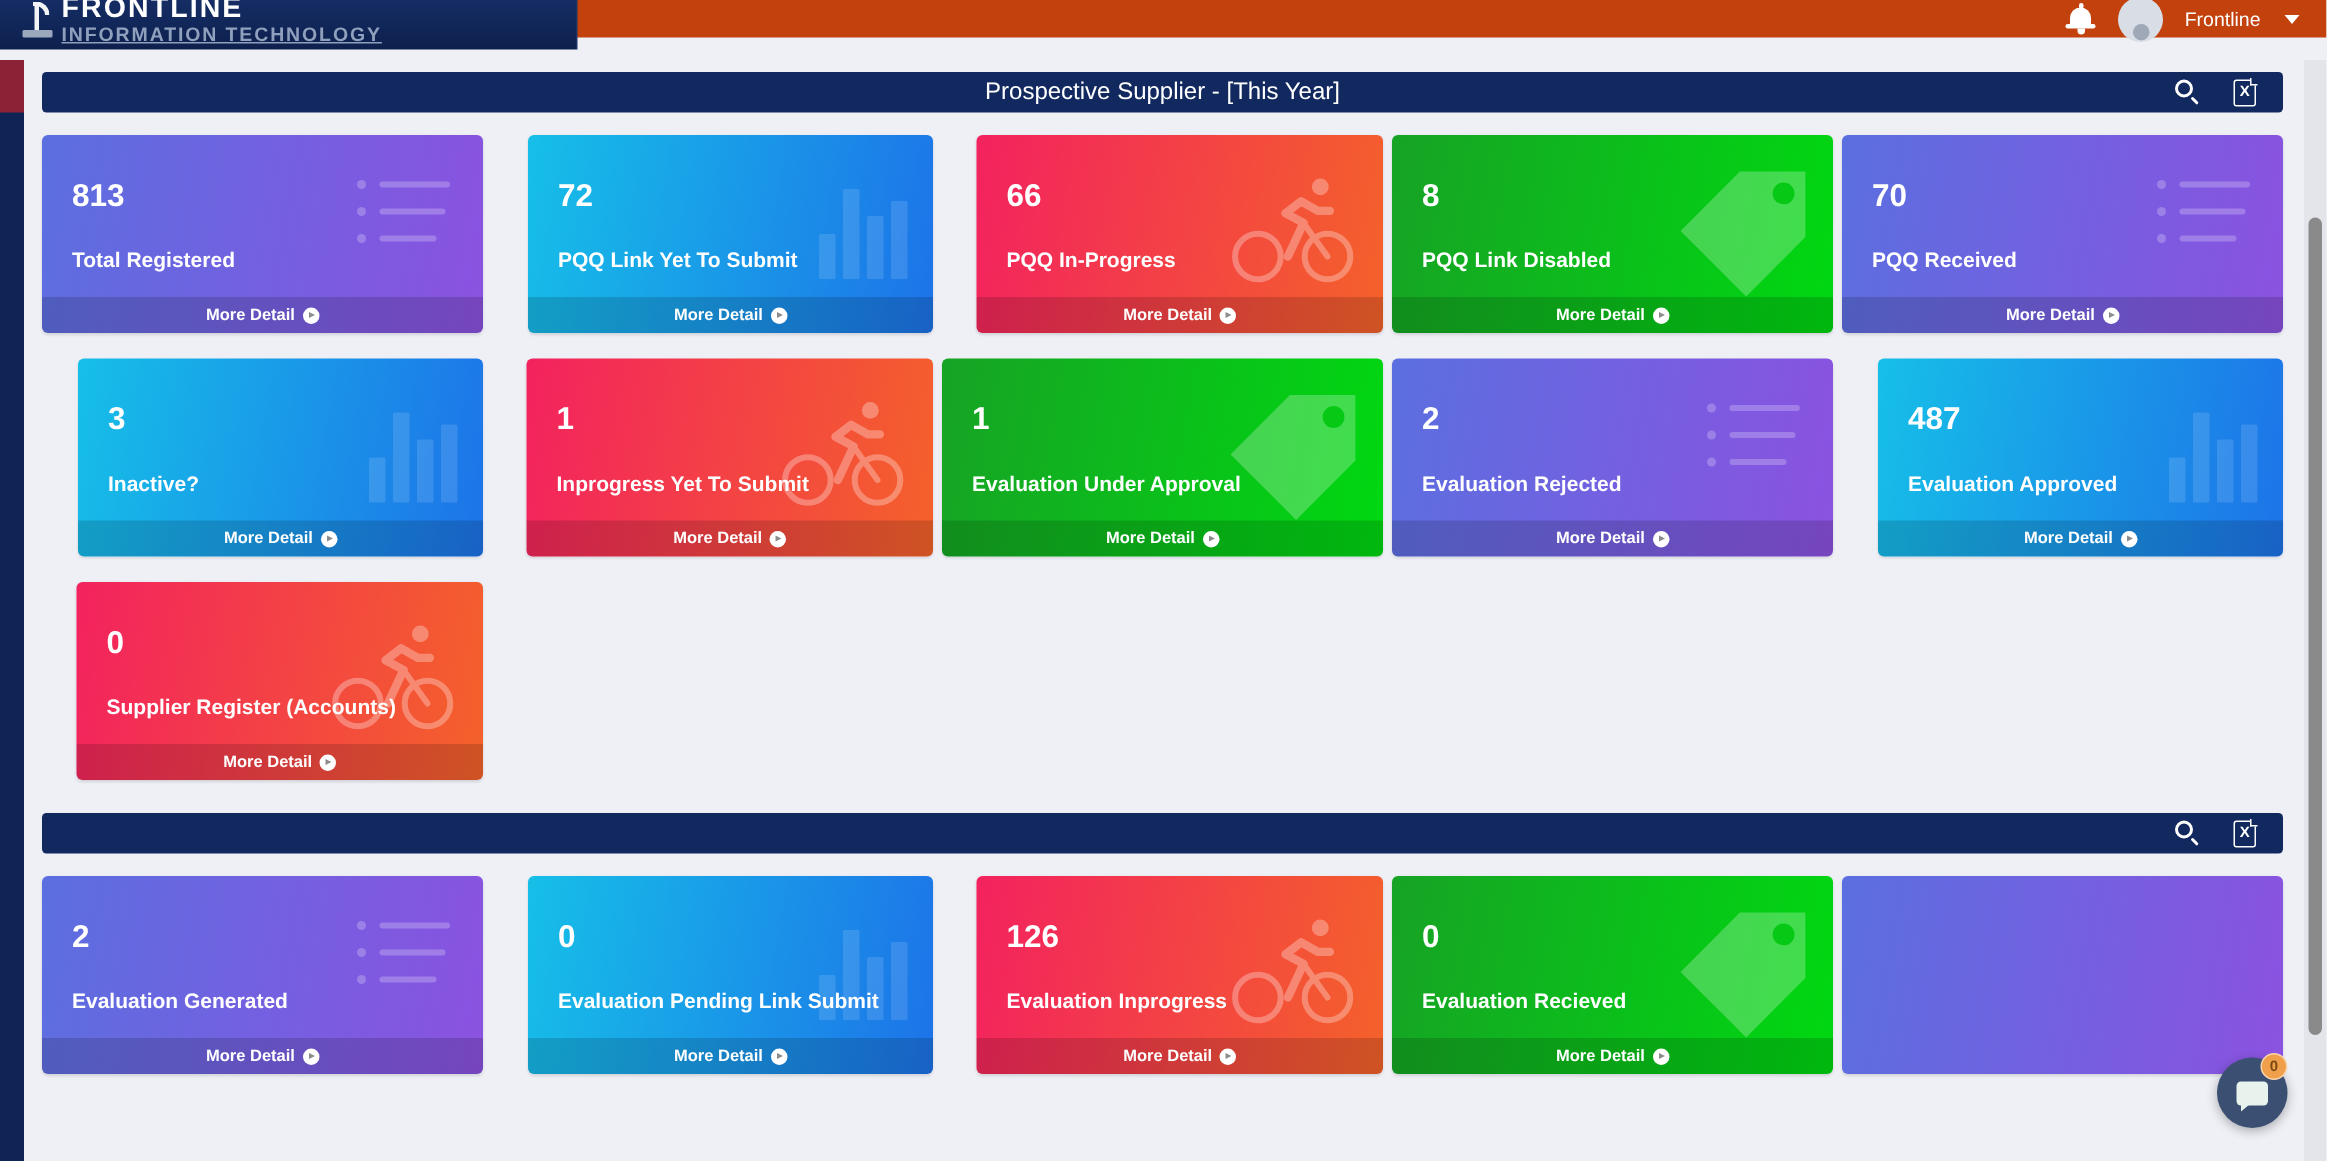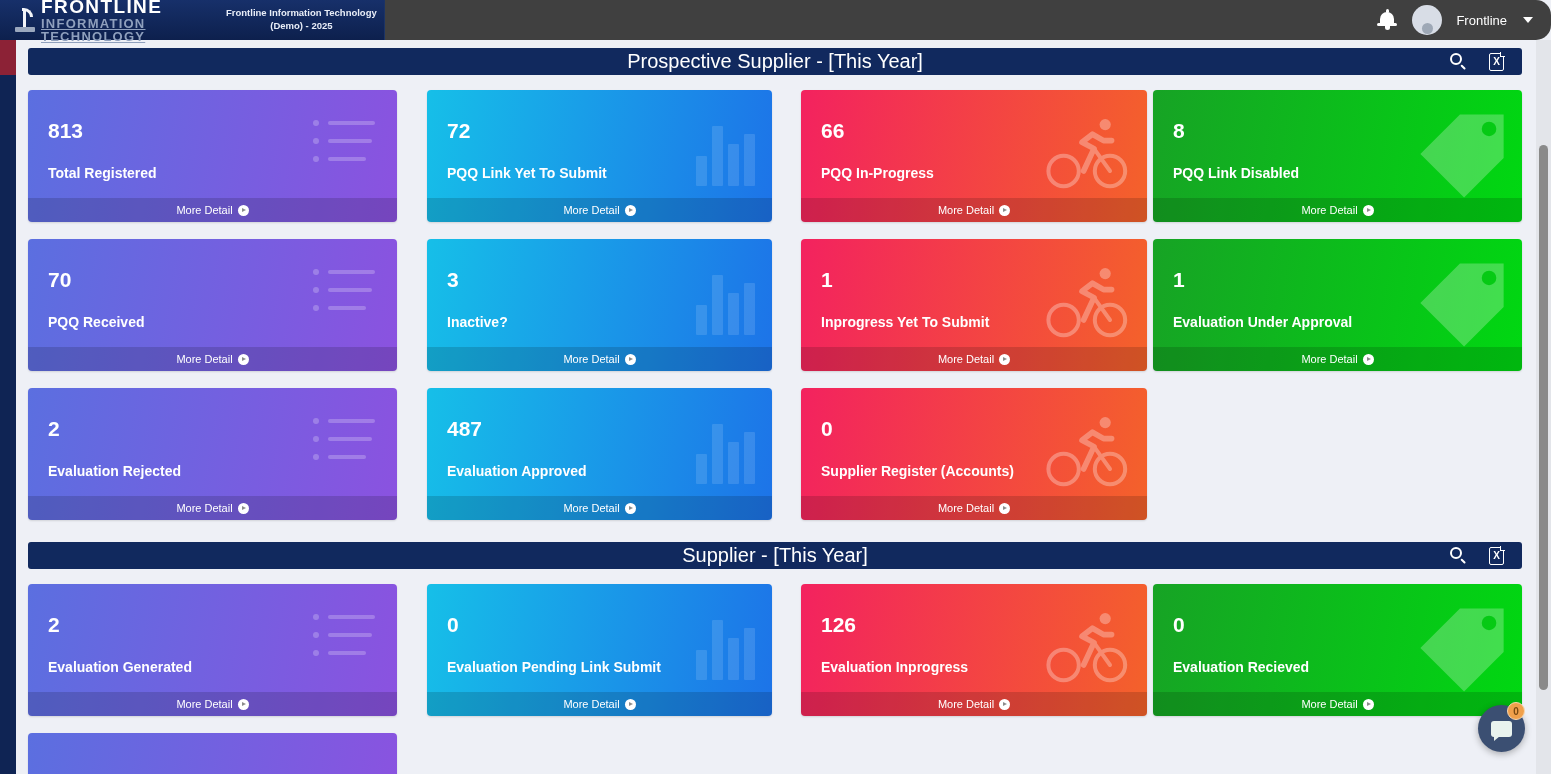--- a/index.html
+++ b/index.html
@@ -9,25 +9,24 @@
     height: 774px;
     overflow: hidden;
     font-family: "Liberation Sans", sans-serif;
     background: #eef0f6;
   }
   body { position: relative; }
 
   
   .topbar {
     position: absolute; top: 0; left: 0;
-    width: 1551px; height: 40px;
-    background: #404040;
+    width: 1551px; height: 25px;
+    background: #c2410c;
     display: flex; align-items: center;
     z-index: 40;
-    border-radius: 15px;
   }
   .topbar-left {
     width: 385px; height: 40px;
     background: linear-gradient(180deg,#17306a 0%, #0d204d 100%);
     display: flex; align-items: center;
     flex: 0 0 385px;
     border-right: 1px solid #1b3366;
     position: relative;
   }
   .logo-wrap {
@@ -154,21 +153,21 @@
     height: 27px;
     background: #11295e;
     border-radius: 3px;
     display: flex; align-items: center;
     position: relative;
     margin-bottom: 15px;
   }
   .section-title {
     position: absolute; left: 0; right: 0;
     text-align: center;
-    font-size: 20px; color: #ffffff;
+    font-size: 16px; color: #ffffff;
     font-weight: normal;
   }
   .section-tools {
     margin-left: auto;
     display: flex; align-items: center; gap: 22px;
     padding-right: 18px;
     position: relative; z-index: 2;
   }
   .ico-search {
     width: 17px; height: 17px; position: relative; cursor: pointer;
@@ -203,21 +202,21 @@
     position: absolute; left: 0; right: 0; top: 3px;
     text-align: center;
     font-size: 10px; font-weight: bold; color: #ffffff;
     font-family: "Liberation Sans", sans-serif;
     line-height: 12px;
   }
 
   
   .grid {
     display: grid;
-    grid-template-columns: repeat(4, 1fr);
+    grid-template-columns: repeat(5, 1fr);
     gap: 17px 6px;
     margin-bottom: 22px;
   }
   .card {
     height: 132px;
     border-radius: 4px;
     position: relative;
     overflow: hidden;
     cursor: pointer;
     box-shadow: 0 1px 2px rgba(0,0,0,0.12);
@@ -236,20 +235,21 @@
     position: absolute; left: 20px; top: 76px;
     font-size: 14px; font-weight: bold; color: #ffffff;
     line-height: 1;
   }
   .card-foot {
     position: absolute; left: 0; right: 0; bottom: 0;
     height: 24px;
     background: rgba(0,0,0,0.15);
     display: flex; align-items: center; justify-content: center;
     gap: 5px;
+    font-weight: bold;
   }
   .card-foot-text {
     font-size: 11px; color: #ffffff;
   }
   .foot-arrow {
     width: 11px; height: 11px; border-radius: 50%;
     background: #ffffff;
     position: relative; flex: 0 0 11px;
   }
   .foot-arrow:after {
@@ -347,21 +347,20 @@
       <div class="logo-mark">
         <div class="hook"></div>
           <div class="stem"></div>
           <div class="base"></div>
       </div>
       <div class="logo-text">
         <div class="logo-title">FRONTLINE</div>
         <div class="logo-sub">INFORMATION TECHNOLOGY</div>
       </div>
     </div>
-    <div class="topbar-company">Frontline Information Technology (Demo) - 2025</div>
   </div>
   <div class="topbar-right">
     <div class="bell">
       <div class="top"></div>
         <div class="body"></div>
         <div class="rim"></div>
         <div class="clapper"></div>
     </div>
     <div class="avatar">
         <div class="head"></div>
@@ -583,21 +582,20 @@
         <div class="card-foot">
           <span class="card-foot-text">More Detail</span>
           <span class="foot-arrow"></span>
         </div>
       </div>
 
       <div></div>
     </div>
 
     <div class="section-bar">
-      <div class="section-title">Supplier - [This Year]</div>
       <div class="section-tools">
         <div class="ico-search">
           <div class="glass"></div>
             <div class="handle"></div>
         </div>
         <div class="ico-excel">
           <div class="sheet"></div>
             <div class="fold"></div>
             <div class="x">X</div>
         </div>

